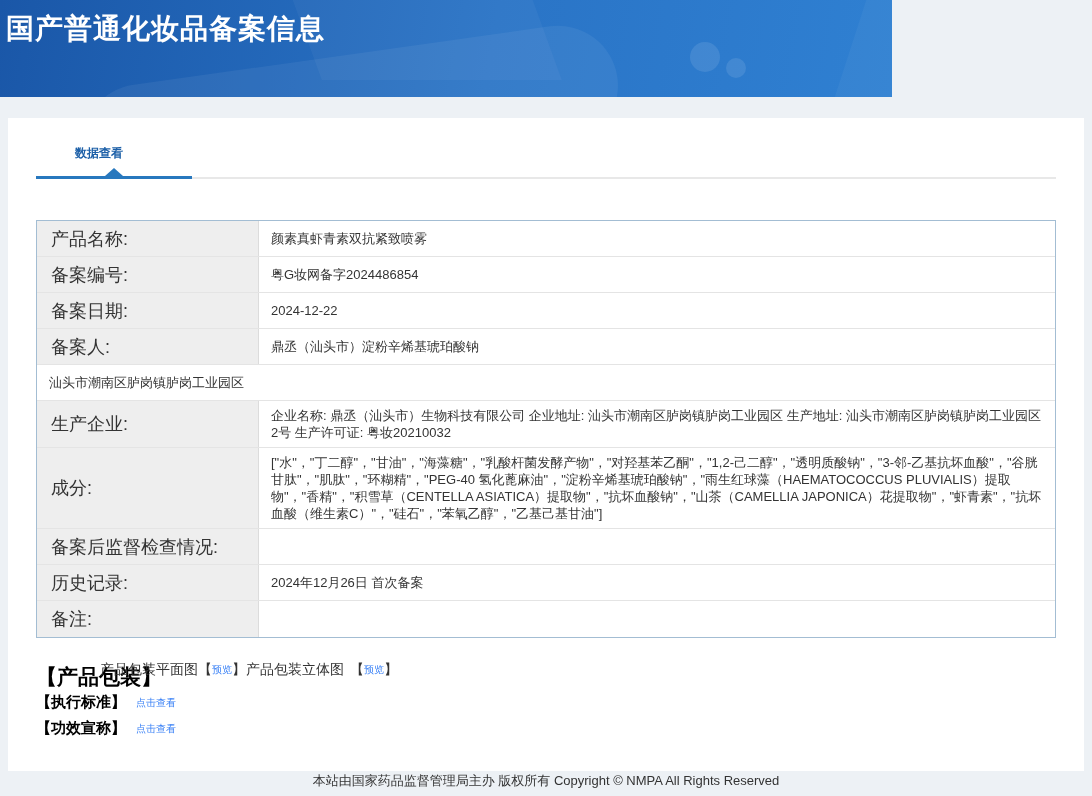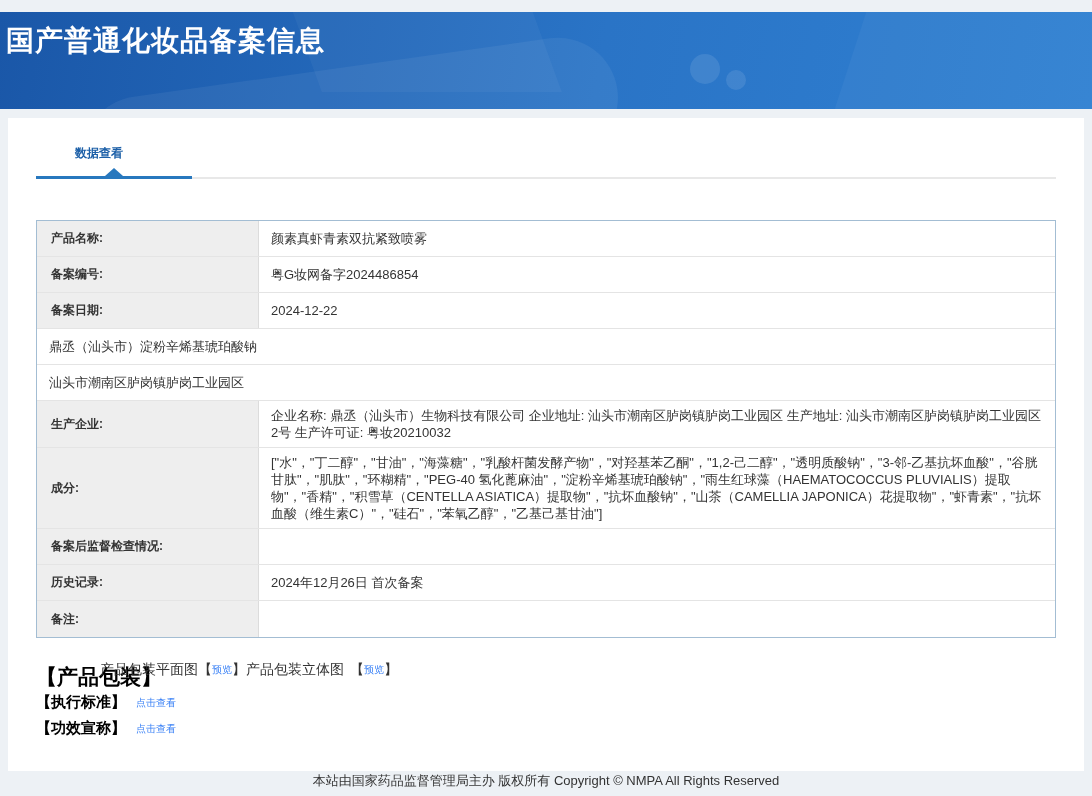--- a/index.html
+++ b/index.html
@@ -7,21 +7,21 @@
   body {
     position:relative;
     font-family:"Liberation Sans","DejaVu Sans",sans-serif;
     background:#edf1f5;
     overflow:hidden;
     color:#333;
   }
 
   
   .page-header {
-    position:absolute; top:12px; left:0; width:1092px; height:97px;
+    position:absolute; top:0; left:0; width:892px; height:97px;
     background:linear-gradient(100deg,#1a57a8 0%,#2a74c6 55%,#2f80d2 100%);
     overflow:hidden;
   }
   .hdr-shape1 {
     position:absolute; left:80px; top:55px; width:540px; height:120px;
     background:rgba(255,255,255,0.06); border-radius:60px;
     transform:rotate(-8deg);
   }
   .hdr-shape2 {
     position:absolute; left:690px; top:42px; width:30px; height:30px;
@@ -86,21 +86,21 @@
     background:#fff;
   }
   .row { display:flex; border-bottom:1px solid #e4e4e4; }
   .row:last-child { border-bottom:none; }
   .cell-label {
     width:222px; flex:0 0 222px;
     background:#eeeeee;
     border-right:1px solid #dcdcdc;
     display:flex; align-items:center;
     padding-left:14px;
-    font-size:12px; font-weight:bold; color:#333;
+    font-size:18px; font-weight:normal; color:#333;
   }
   .cell-value {
     flex:1;
     display:flex; align-items:center;
     padding:6px 10px 6px 12px;
     font-size:13px; color:#333; line-height:17px;
     word-break:break-all;
   }
   .h36 { min-height:36px; }
   .h46 { min-height:46px; }
@@ -162,20 +162,21 @@
     </div>
     <div class="row h36">
       <div class="cell-label">备案编号:</div>
       <div class="cell-value">粤G妆网备字2024486854</div>
     </div>
     <div class="row h36">
       <div class="cell-label">备案日期:</div>
       <div class="cell-value">2024-12-22</div>
     </div>
     <div class="row h36">
+      <div class="cell-label">备案人:</div>
       <div class="cell-value">鼎丞（汕头市）淀粉辛烯基琥珀酸钠</div>
     </div>
     <div class="row h36">
       <div class="cell-value">汕头市潮南区胪岗镇胪岗工业园区</div>
     </div>
     <div class="row h46">
       <div class="cell-label">生产企业:</div>
       <div class="cell-value">企业名称: 鼎丞（汕头市）生物科技有限公司 企业地址: 汕头市潮南区胪岗镇胪岗工业园区 生产地址: 汕头市潮南区胪岗镇胪岗工业园区2号 生产许可证: 粤妆20210032</div>
     </div>
     <div class="row h64">

